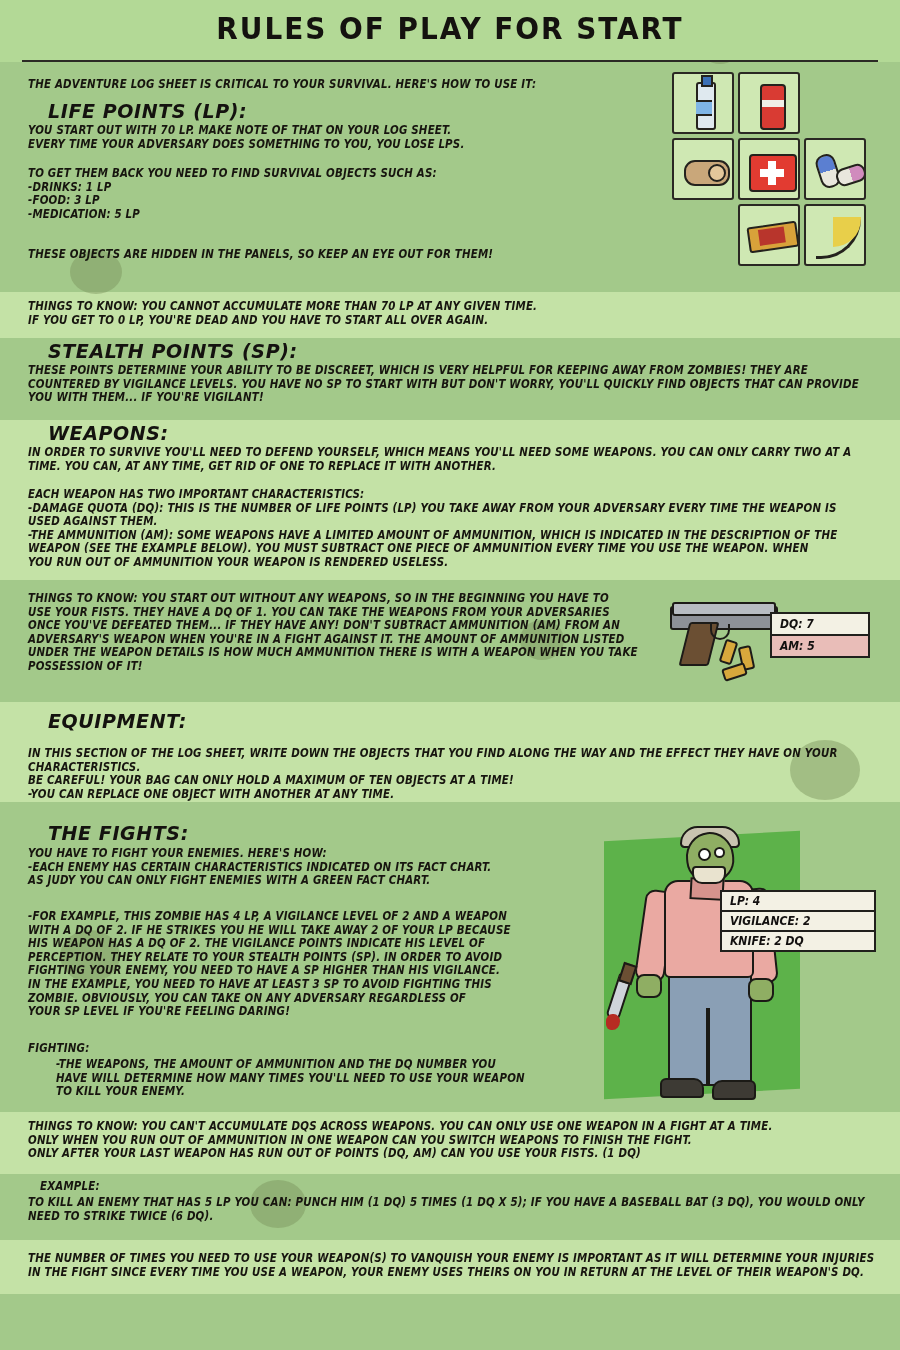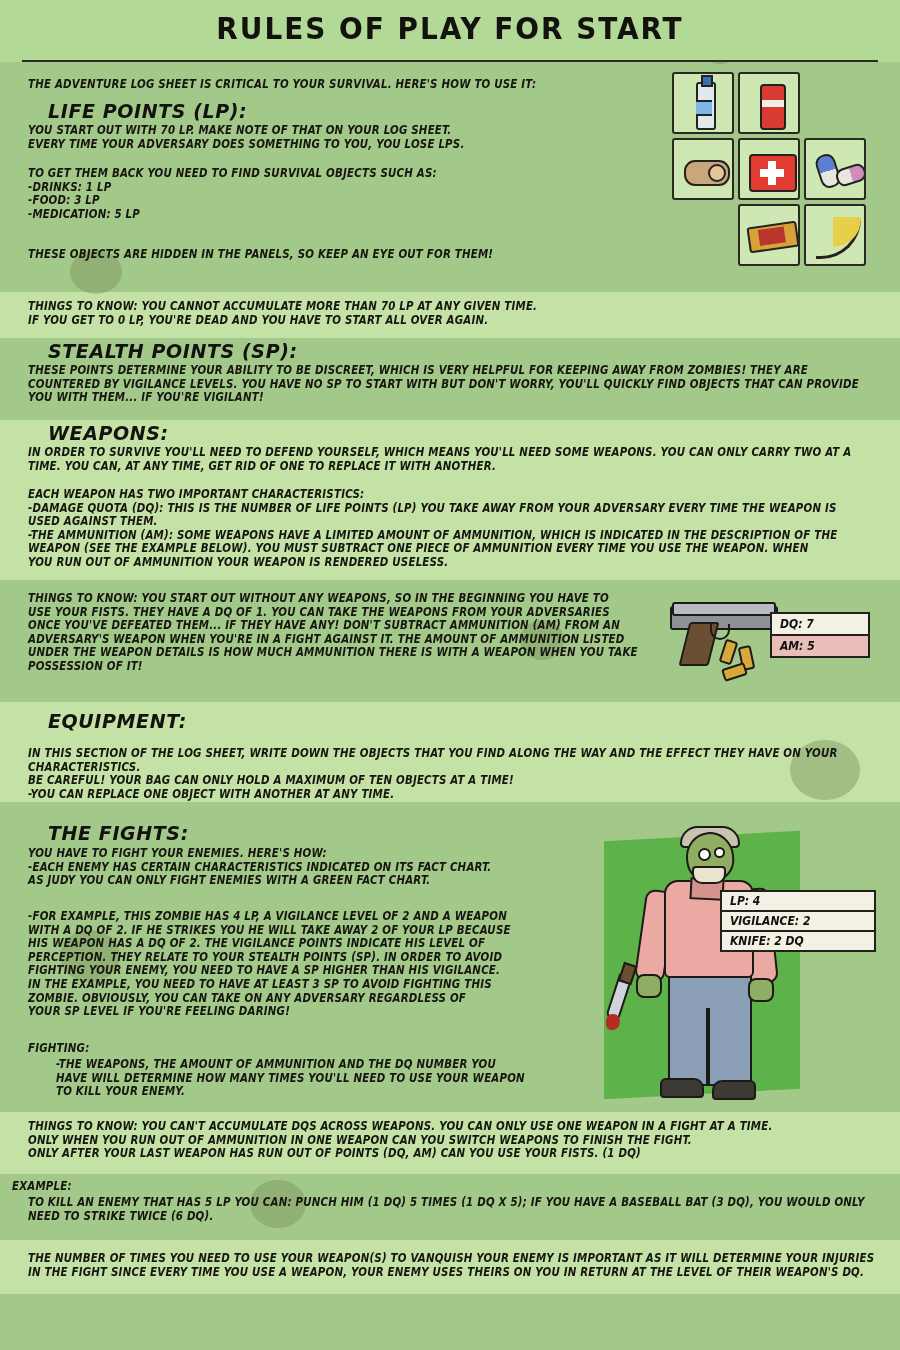--- a/index.html
+++ b/index.html
@@ -287,19 +287,19 @@
       <div class="row">LP: 4</div>
       <div class="row">VIGILANCE: 2</div>
       <div class="row">KNIFE: 2 DQ</div>
     </div>
   </div>
 
   <div class="txt" style="left:28px;top:1120px;width:860px;">THINGS TO KNOW: YOU CAN'T ACCUMULATE DQS ACROSS WEAPONS. YOU CAN ONLY USE ONE WEAPON IN A FIGHT AT A TIME.
 ONLY WHEN YOU RUN OUT OF AMMUNITION IN ONE WEAPON CAN YOU SWITCH WEAPONS TO FINISH THE FIGHT.
 ONLY AFTER YOUR LAST WEAPON HAS RUN OUT OF POINTS (DQ, AM) CAN YOU USE YOUR FISTS. (1 DQ)</div>
 
-  <div class="txt" style="left:12px;top:1180px;width:860px;">EXAMPLE:</div>
+  <div class="txt" style="left:40px;top:1180px;width:860px;">EXAMPLE:</div>
   <div class="txt" style="left:28px;top:1196px;width:860px;">TO KILL AN ENEMY THAT HAS 5 LP YOU CAN: PUNCH HIM (1 DQ) 5 TIMES (1 DQ X 5); IF YOU HAVE A BASEBALL BAT (3 DQ), YOU WOULD ONLY
 NEED TO STRIKE TWICE (6 DQ).</div>
   <div class="txt" style="left:28px;top:1252px;width:860px;">THE NUMBER OF TIMES YOU NEED TO USE YOUR WEAPON(S) TO VANQUISH YOUR ENEMY IS IMPORTANT AS IT WILL DETERMINE YOUR INJURIES
 IN THE FIGHT SINCE EVERY TIME YOU USE A WEAPON, YOUR ENEMY USES THEIRS ON YOU IN RETURN AT THE LEVEL OF THEIR WEAPON'S DQ.</div>
 
 </div>
 
 </body></html>

